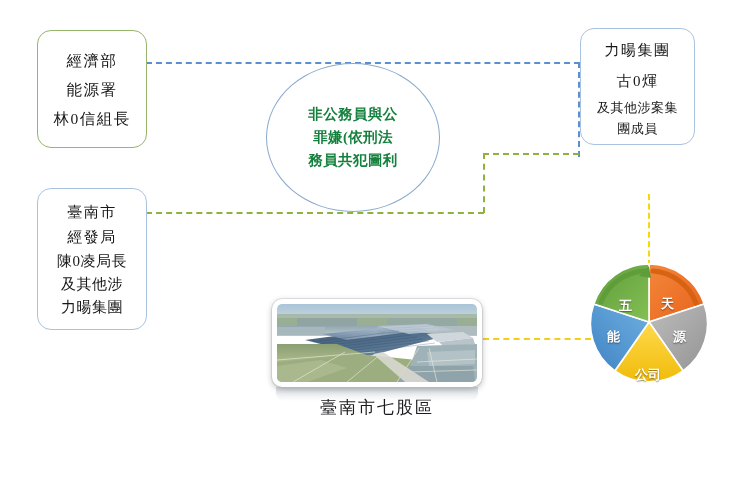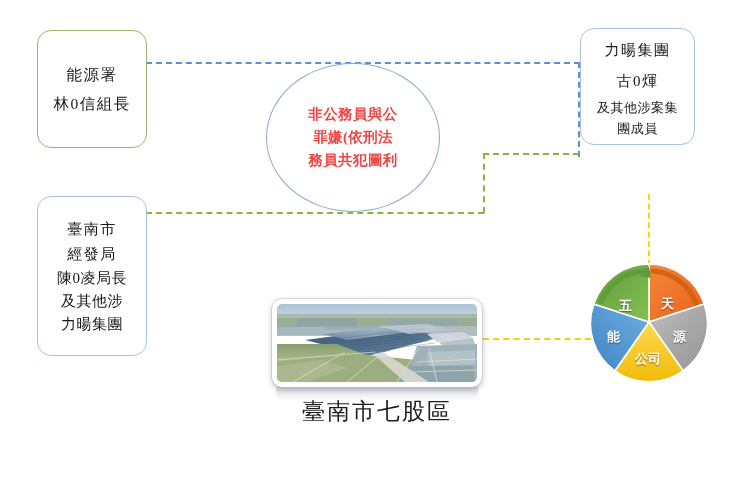--- a/index.html
+++ b/index.html
@@ -40,22 +40,22 @@
   }
 
   #box-energy {
     left: 37px;  top: 30px;
     width: 110px; height: 118px;
     border: 1.4px solid #97b56b;
   }
   #box-energy .ln { font-size: 15.5px; line-height: 29px; }
 
   #box-city {
-    left: 37px;  top: 196px;
-    width: 110px; height: 160px;
+    left: 37px;  top: 188px;
+    width: 110px; height: 142px;
     border: 1.4px solid #a9c2e0;
   }
   #box-city .ln { font-size: 15px; line-height: 25px; }
   #box-city .ln.tight { line-height: 23px; letter-spacing: 0.5px; }
 
   #box-group {
     left: 580px; top: 28px;
     width: 115px; height: 117px;
     border: 1.4px solid #a9c2e0;
   }
@@ -72,21 +72,21 @@
     border-radius: 50%;
     background: transparent;
     display: flex;
     flex-direction: column;
     align-items: center;
     justify-content: center;
     z-index: 7;
   }
   #charge-ellipse .ln {
     display: block;
-    color: #ef4444;
+    color: #15803d;
     font-family: "Liberation Serif", "DejaVu Serif", serif;
     font-size: 14.5px;
     line-height: 23px;
     font-weight: bold;
     white-space: nowrap;
     letter-spacing: 0.4px;
   }
 
   
   .line {
@@ -124,21 +124,21 @@
     inset: 0;
     overflow: hidden;
     border-radius: 4px;
   }
   #photo-caption {
     position: absolute;
     left: 272px; top: 396px;
     width: 210px;
     text-align: center;
     font-family: "Liberation Serif", "DejaVu Serif", serif;
-    font-size: 23px;
+    font-size: 17px;
     letter-spacing: 2px;
     color: #1c1c1f;
     z-index: 5;
   }
   #photo-reflection {
     position: absolute;
     left: 276px; top: 387px;
     width: 202px; height: 14px;
     background: linear-gradient(to bottom, rgba(150,160,175,0.38), rgba(150,160,175,0));
     border-radius: 0 0 8px 8px;
@@ -172,20 +172,21 @@
   <div class="line v" id="line-blue-v"></div>
 
   <div class="line h" id="line-green-h1"></div>
   <div class="line v" id="line-green-v"></div>
   <div class="line h" id="line-green-h2"></div>
 
   <div class="line v" id="line-yellow-v"></div>
   <div class="line h" id="line-yellow-h"></div>
 
   <div class="actor-box" id="box-energy">
+    <span class="ln">經濟部</span>
     <span class="ln">能源署</span>
     <span class="ln">林0信組長</span>
   </div>
 
   <div class="actor-box" id="box-city">
     <span class="ln">臺南市</span>
     <span class="ln">經發局</span>
     <span class="ln tight">陳0凌局長</span>
     <span class="ln tight">及其他涉</span>
     <span class="ln tight">力暘集團</span>
@@ -328,17 +329,17 @@
       <path d="M60,60 L4.8,42.1 A58,58 0 0,1 60,2 Z" fill="url(#segGreen)" stroke="#ffffff" stroke-width="1.6"></path>
 
       <path d="M12,40 A50,50 0 0,1 56,9" fill="none" stroke="#5f9c3b" stroke-width="5" stroke-linecap="round" opacity="0.95"></path>
       <polygon points="60,4 50,14 62,16" fill="#5f9c3b"></polygon>
       <path d="M64,9 A50,50 0 0,1 107,41" fill="none" stroke="#d4610f" stroke-width="5" stroke-linecap="round" opacity="0.9"></path>
     </svg>
 
     <span class="pie-label" style="left:30px; top:35px;">五</span>
     <span class="pie-label" style="left:72px; top:33px;">天</span>
     <span class="pie-label" style="left:84px; top:66px;">源</span>
-    <span class="pie-label" style="left:46px; top:88px;">公司</span>
+    <span class="pie-label" style="left:46px; top:104px;">公司</span>
     <span class="pie-label" style="left:18px; top:66px;">能</span>
   </div>
 
 </div>
 
 </body></html>

